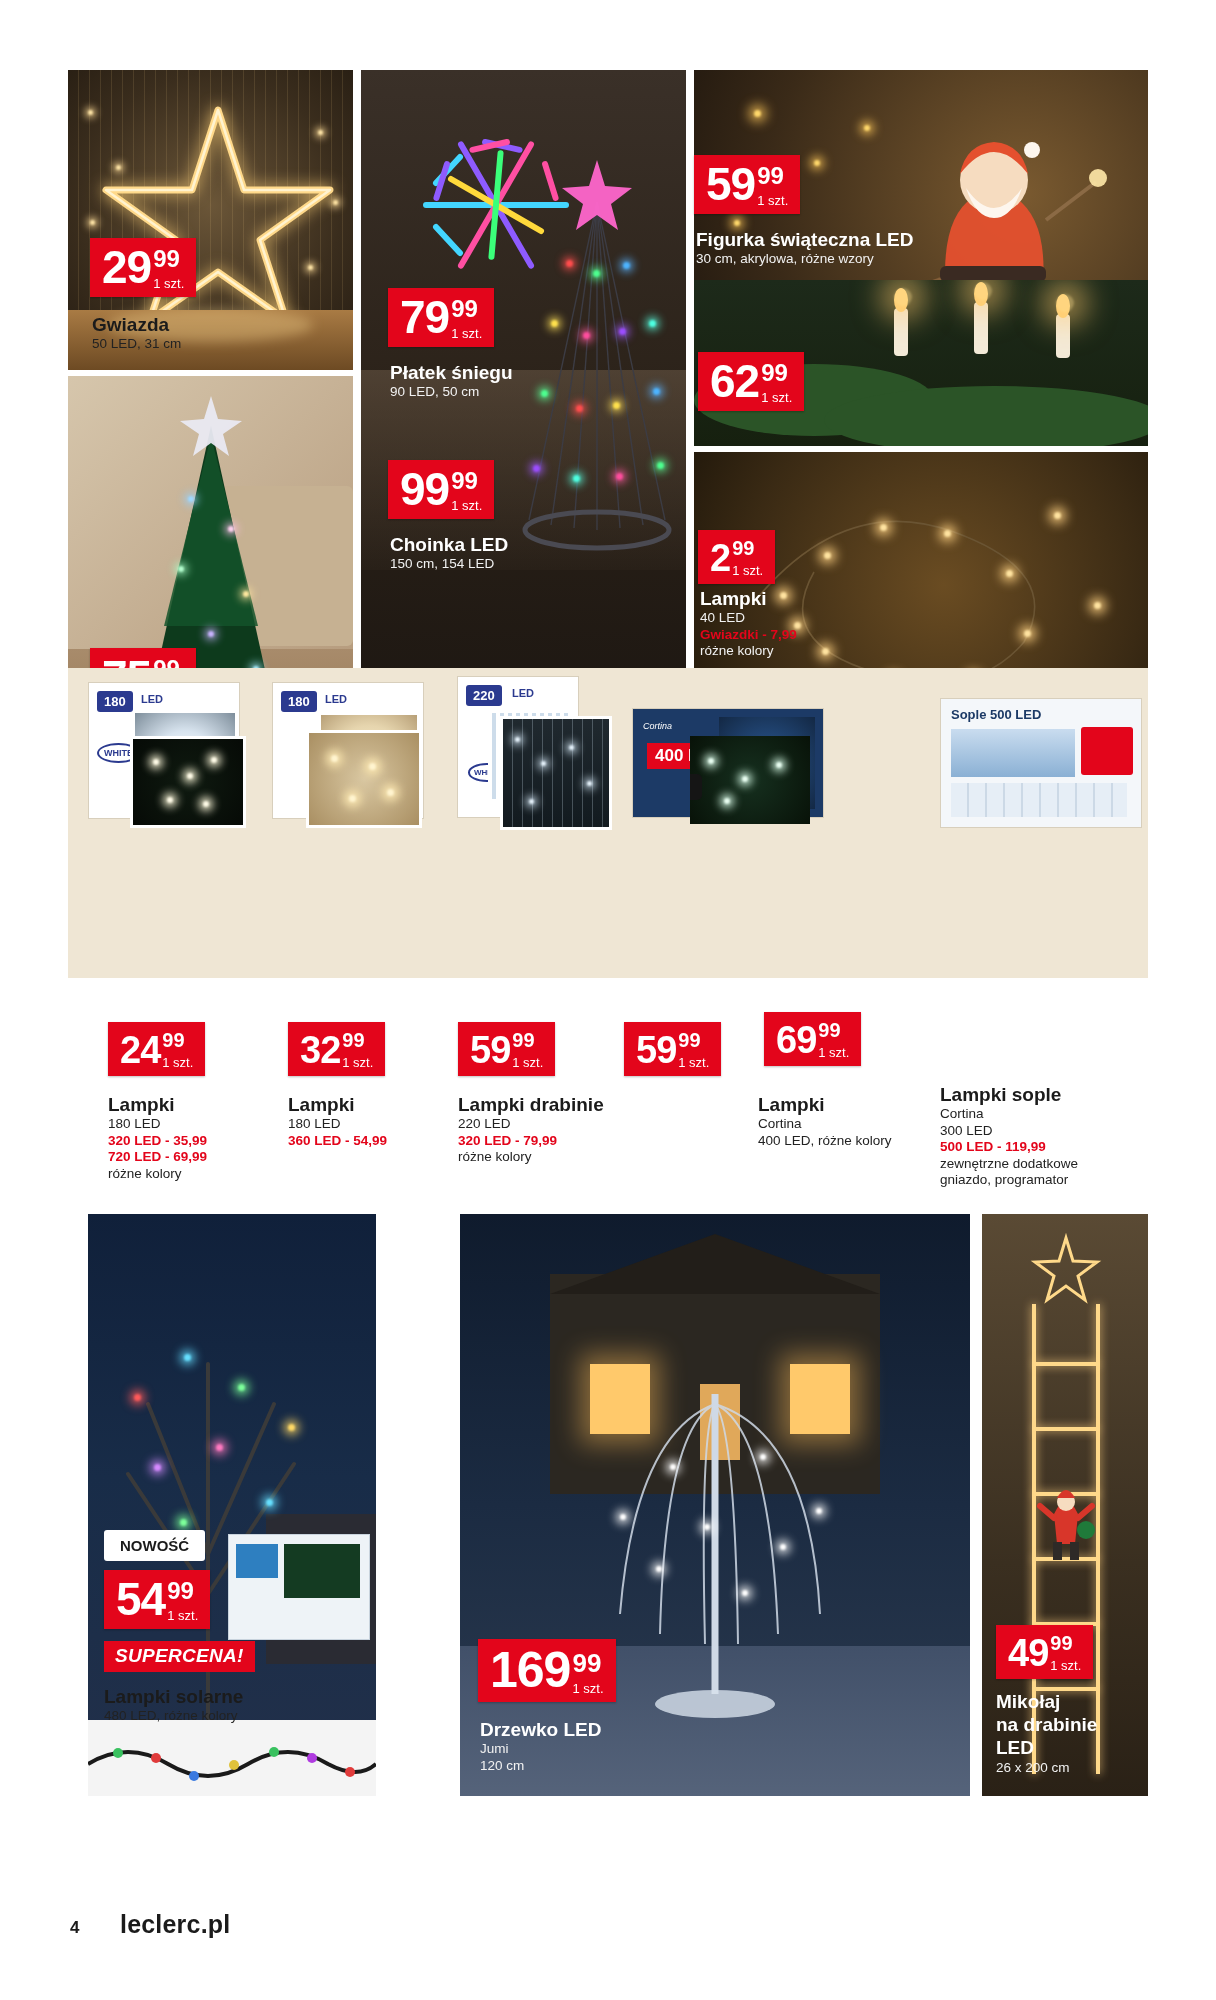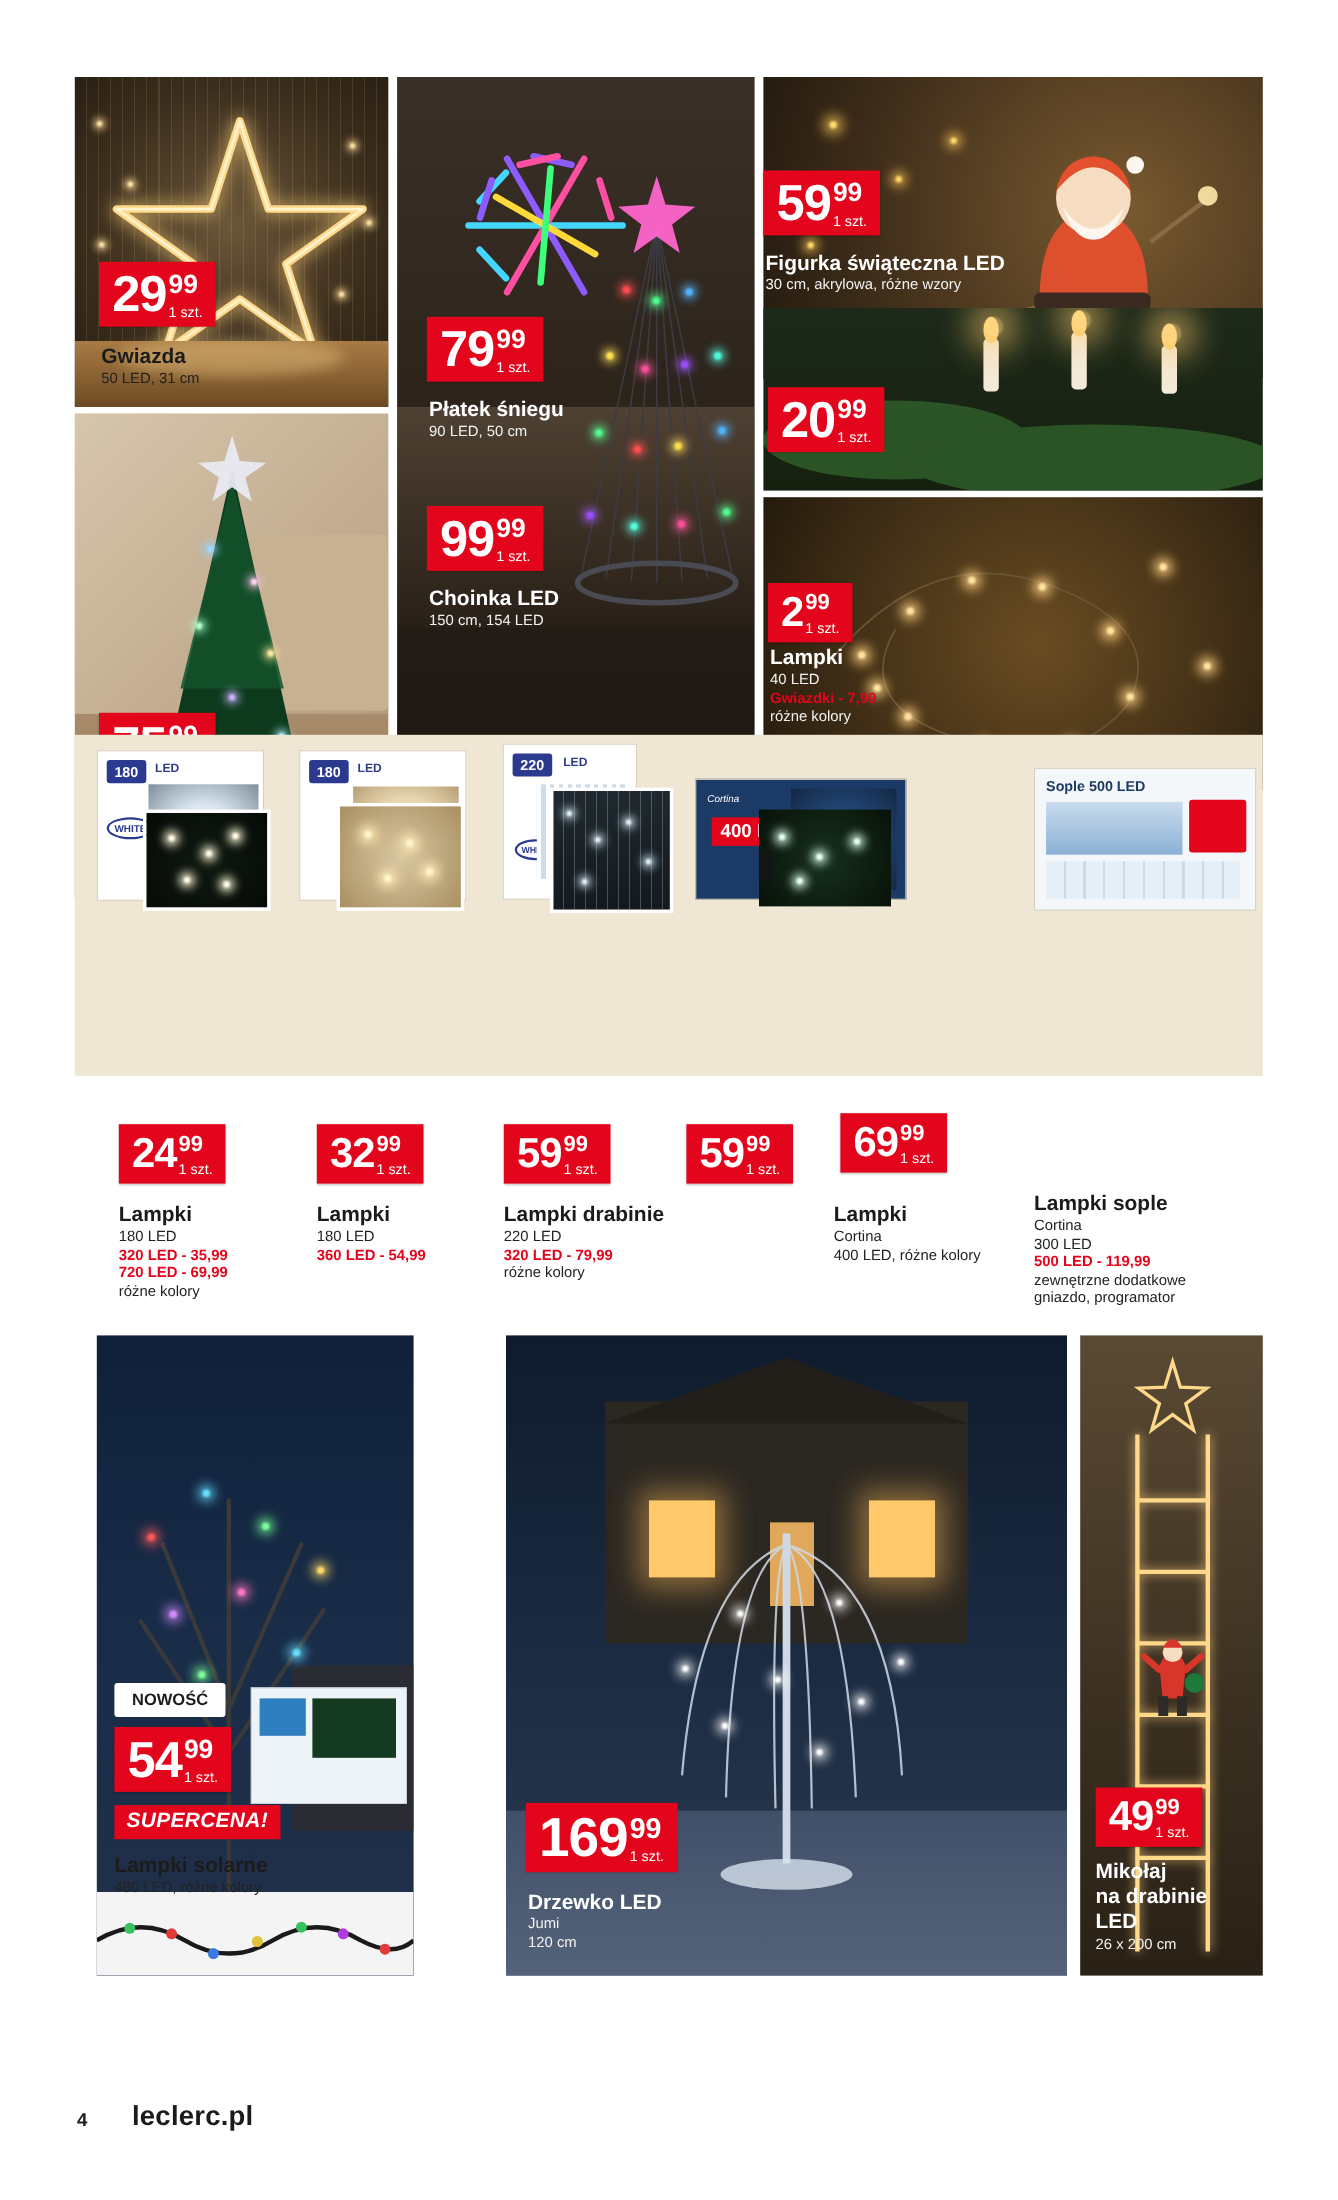--- a/index.html
+++ b/index.html
@@ -28,21 +28,21 @@
   }
 
   
   .price {
     position: absolute;
     background: #e3051b;
     color: #ffffff;
     padding: 6px 12px 7px 12px;
     line-height: 1;
     display: flex;
-    align-items: center;
+    align-items: flex-end;
     box-shadow: 0 1px 2px rgba(0,0,0,.25);
   }
   .price .int {
     font-size: 46px;
     font-weight: bold;
     letter-spacing: -1px;
   }
   .price .frac-wrap {
     display: flex;
     flex-direction: column;
@@ -405,21 +405,21 @@
         <ellipse cx="120" cy="120" rx="120" ry="36"></ellipse>
         <ellipse cx="300" cy="140" rx="170" ry="34"></ellipse>
       </g>
     </svg>
     <div class="glow" style="left:200px;top:8px;width:18px;height:18px;background:rgba(255,215,130,.6);box-shadow:0 0 28px 14px rgba(255,200,110,.55);"></div>
     <div class="glow" style="left:280px;top:2px;width:18px;height:18px;background:rgba(255,215,130,.6);box-shadow:0 0 28px 14px rgba(255,200,110,.55);"></div>
     <div class="glow" style="left:362px;top:14px;width:18px;height:18px;background:rgba(255,215,130,.6);box-shadow:0 0 28px 14px rgba(255,200,110,.55);"></div>
   </div>
 
   <div class="price" style="left:698px; top:352px;">
-    <span class="int">20</span>
+    <span class="int">62</span>
     <span class="frac-wrap">
       <span class="frac">99</span>
       <span class="unit">1 szt.</span>
     </span>
   </div>
   <div class="caption white" style="left:700px; top:495px;">
     <span class="name">Lampki</span>
     <span class="desc">30 LED</span>
   </div>
 

